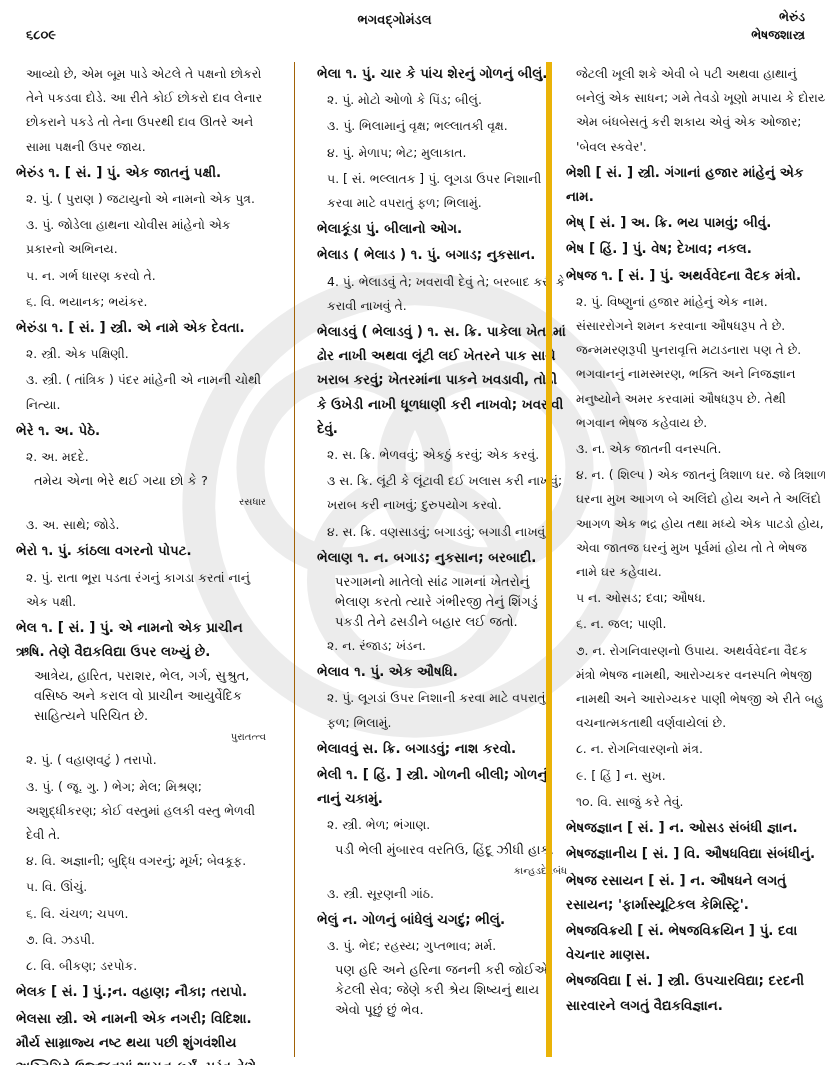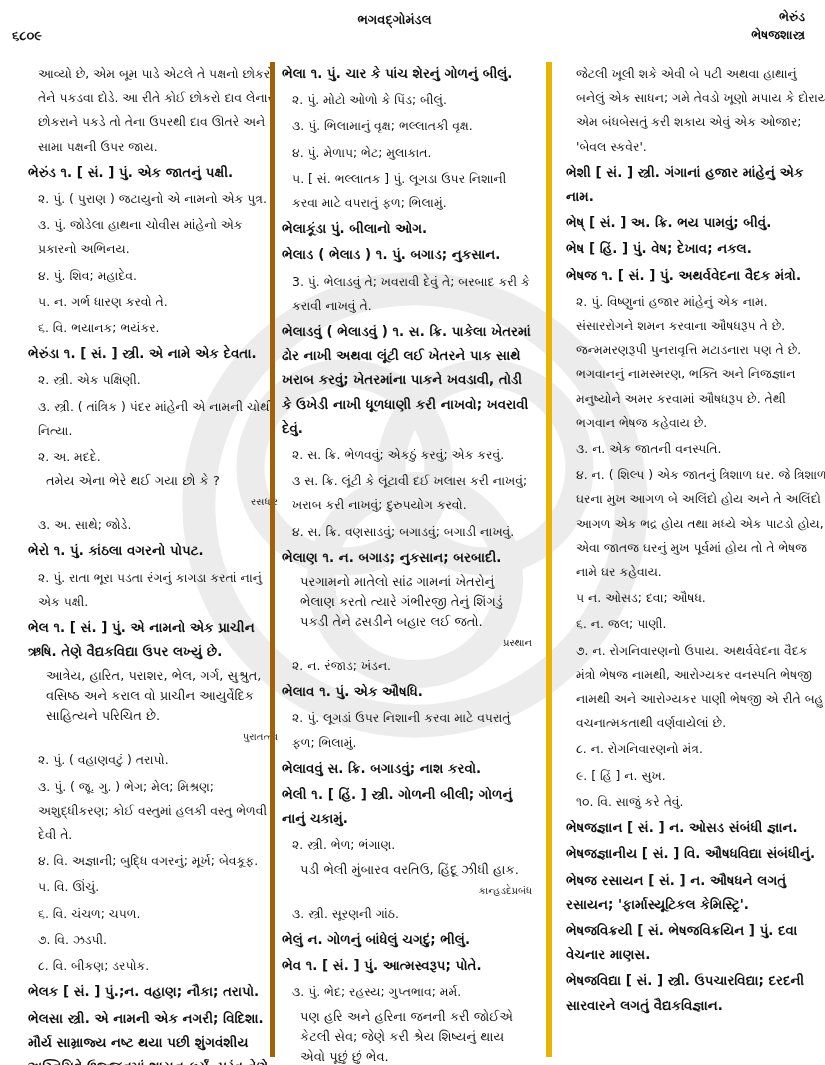--- a/index.html
+++ b/index.html
@@ -1,32 +1,32 @@
 <!DOCTYPE html>
 <html><head>
 <meta charset="utf-8">
 <style>
   html, body { margin: 0; padding: 0; background: #ffffff; }
   body {
     width: 825px; height: 1065px; position: relative; overflow: hidden;
     font-family: "DejaVu Sans", sans-serif; color: #111;
   }
   .header { position: absolute; left: 0; top: 0; width: 825px; height: 56px; }
-  .pagenum { position: absolute; left: 12px; top: 28px; font-size: 13px; font-weight: bold; }
+  .pagenum { position: absolute; left: 26px; top: 28px; font-size: 13px; font-weight: bold; font-family: Liberation Mono, monospace; }
   .book { position: absolute; left: 0; width: 789px; top: 12px; text-align: center; font-size: 13px; font-weight: bold; }
   .guide { position: absolute; right: 20px; top: 8px; text-align: right; font-size: 12.5px; font-weight: bold; line-height: 18px; }
   .watermark {
     position: absolute; left: 180px; top: 270px; width: 470px; height: 470px;
     pointer-events: none; opacity: 0.07;
   }
   .col {
     position: absolute; top: 62px; bottom: 8px; font-size: 12.4px; line-height: 24.2px;
   }
-  .col1 { left: 28px; width: 250px; }
-  .col2 { left: 270px; width: 250px; border-left: 5px solid #a16207; padding-left: 7px; }
+  .col1 { left: 16px; width: 250px; }
+  .col2 { left: 294px; width: 250px; border-left: 1px solid #a16207; padding-left: 22px; }
   .col3 { left: 546px; width: 262px; border-left: 6px solid #eab308; padding-left: 14px; }
   .entry { margin: 0 0 2px 0; }
   .hw { font-weight: bold; font-size: 13.4px; }
   .sense { padding-left: 10px; }
   .cont { padding-left: 10px; }
   .quote { padding-left: 18px; font-size: 13px; line-height: 20px; }
   .src { text-align: right; font-size: 10px; line-height: 18px; }
 </style>
 </head>
 <body>
@@ -45,26 +45,26 @@
   <circle cx="35" cy="42" r="20" fill="none" stroke="#000" stroke-width="6"></circle>
   <circle cx="65" cy="42" r="20" fill="none" stroke="#000" stroke-width="6"></circle>
   <circle cx="50" cy="66" r="20" fill="none" stroke="#000" stroke-width="6"></circle>
 </svg>
 
 <div class="col col1">
     <div class="entry cont">આવ્યો છે, એમ બૂમ પાડે એટલે તે પક્ષનો છોકરો તેને પકડવા દોડે. આ રીતે કોઈ છોકરો દાવ લેનાર છોકરાને પકડે તો તેના ઉપરથી દાવ ઊતરે અને સામા પક્ષની ઉપર જાય.</div>
     <div class="entry hw"><span class="hw">ભેરુંડ </span><span>૧. [ સં. ] પું. એક જાતનું પક્ષી.</span></div>
     <div class="entry sense">૨. પું. ( પુરાણ ) જટાયુનો એ નામનો એક પુત્ર.</div>
     <div class="entry sense">૩. પું. જોડેલા હાથના ચોવીસ માંહેનો એક પ્રકારનો અભિનય.</div>
-    <div class="entry sense">૪. પું. શિવ; મહાદેવ.</div>
     <div class="entry sense">૫. ન. ગર્ભ ધારણ કરવો તે.</div>
     <div class="entry sense">૬. વિ. ભયાનક; ભયંકર.</div>
     <div class="entry hw"><span class="hw">ભેરુંડા </span><span>૧. [ સં. ] સ્ત્રી. એ નામે એક દેવતા.</span></div>
     <div class="entry sense">૨. સ્ત્રી. એક પક્ષિણી.</div>
     <div class="entry sense">૩. સ્ત્રી. ( તાંત્રિક ) પંદર માંહેની એ નામની ચોથી નિત્યા.</div>
+    <div class="entry hw"><span class="hw">ભેરે </span><span>૧. અ. પેઠે.</span></div>
     <div class="entry sense">૨. અ. મદદે.</div>
     <div class="entry quote">તમેય એના ભેરે થઈ ગયા છો કે ?</div>
     <div class="entry src">રસધાર</div>
     <div class="entry sense">૩. અ. સાથે; જોડે.</div>
     <div class="entry hw"><span class="hw">ભેરો </span><span>૧. પું. કાંઠલા વગરનો પોપટ.</span></div>
     <div class="entry sense">૨. પું. રાતા ભૂરા પડતા રંગનું કાગડા કરતાં નાનું એક પક્ષી.</div>
     <div class="entry hw"><span class="hw">ભેલ </span><span>૧. [ સં. ] પું. એ નામનો એક પ્રાચીન ઋષિ. તેણે વૈદ્યકવિદ્યા ઉપર લખ્યું છે.</span></div>
     <div class="entry quote">આત્રેય, હારિત, પરાશર, ભેલ, ગર્ગ, સુશ્રુત, વસિષ્ઠ અને કરાલ વો પ્રાચીન આયુર્વેદિક સાહિત્યને પરિચિત છે.</div>
     <div class="entry src">પુરાતત્ત્વ</div>
     <div class="entry sense">૨. પું. ( વહાણવટું ) તરાપો.</div>
@@ -78,39 +78,37 @@
     <div class="entry hw"><span class="hw">ભેલસા </span><span>સ્ત્રી. એ નામની એક નગરી; વિદિશા. મૌર્ય સામ્રાજ્ય નષ્ટ થયા પછી શુંગવંશીય અગ્નિમિત્રે ઉજ્જનમાં શાસન કર્યું, પરંતુ તેણે તુર્ત જ અહીંથી રાજધાની ફેરવીને ભેલસા અથવા વિદિશામાં સ્થાપિત કરી હતી.</span></div>
   </div>
 <div class="col col2">
     <div class="entry hw"><span class="hw">ભેલા </span><span>૧. પું. ચાર કે પાંચ શેરનું ગોળનું બીલું.</span></div>
     <div class="entry sense">૨. પું. મોટો ઓળો કે પિંડ; બીલું.</div>
     <div class="entry sense">૩. પું. ભિલામાનું વૃક્ષ; ભલ્લાતકી વૃક્ષ.</div>
     <div class="entry sense">૪. પું. મેળાપ; ભેટ; મુલાકાત.</div>
     <div class="entry sense">૫. [ સં. ભલ્લાતક ] પું. લૂગડા ઉપર નિશાની કરવા માટે વપરાતું ફળ; ભિલામું.</div>
     <div class="entry hw"><span class="hw">ભેલાકૂંડા </span><span>પું. બીલાનો ઓગ.</span></div>
     <div class="entry hw"><span class="hw">ભેલાડ </span><span>( ભેલાડ ) ૧. પું. બગાડ; નુકસાન.</span></div>
-    <div class="entry sense">3. પું. ભેલાડવું તે; ખવરાવી દેવું તે; બરબાદ કરી કે કરાવી નાખવું તે.</div>
+    <div class="entry sense">4. પું. ભેલાડવું તે; ખવરાવી દેવું તે; બરબાદ કરી કે કરાવી નાખવું તે.</div>
     <div class="entry hw"><span class="hw">ભેલાડવું </span><span>( ભેલાડવું ) ૧. સ. ક્રિ. પાકેલા ખેતરમાં ઢોર નાખી અથવા લૂંટી લઈ ખેતરને પાક સાથે ખરાબ કરવું; ખેતરમાંના પાકને ખવડાવી, તોડી કે ઉખેડી નાખી ધૂળધાણી કરી નાખવો; ખવરાવી દેવું.</span></div>
     <div class="entry sense">૨. સ. ક્રિ. ભેળવવું; એકઠું કરવું; એક કરવું.</div>
     <div class="entry sense">૩ સ. ક્રિ. લૂંટી કે લૂંટાવી દઈ ખલાસ કરી નાખવું; ખરાબ કરી નાખવું; દુરુપયોગ કરવો.</div>
     <div class="entry sense">૪. સ. ક્રિ. વણસાડવું; બગાડવું; બગાડી નાખવું.</div>
     <div class="entry hw"><span class="hw">ભેલાણ </span><span>૧. ન. બગાડ; નુકસાન; બરબાદી.</span></div>
     <div class="entry quote">પરગામનો માતેલો સાંઢ ગામનાં ખેતરોનું ભેલાણ કરતો ત્યારે ગંભીરજી તેનું શિંગડું પકડી તેને ઢસડીને બહાર લઈ જતો.</div>
-    <div class="entry src">પ્રસ્થાન</div>
     <div class="entry sense">૨. ન. રંજાડ; ખંડન.</div>
     <div class="entry hw"><span class="hw">ભેલાવ </span><span>૧. પું. એક ઔષધિ.</span></div>
     <div class="entry sense">૨. પું. લૂગડાં ઉપર નિશાની કરવા માટે વપરાતું ફળ; ભિલામું.</div>
     <div class="entry hw"><span class="hw">ભેલાવવું </span><span>સ. ક્રિ. બગાડવું; નાશ કરવો.</span></div>
     <div class="entry hw"><span class="hw">ભેલી </span><span>૧. [ હિં. ] સ્ત્રી. ગોળની બીલી; ગોળનું નાનું ચકામું.</span></div>
     <div class="entry sense">૨. સ્ત્રી. ભેળ; ભંગાણ.</div>
     <div class="entry quote">પડી ભેલી મુંબારવ વરતિઉ, હિંદૂ ઝીધી હાક.</div>
     <div class="entry src">કાન્હડદેપ્રબંધ</div>
     <div class="entry sense">૩. સ્ત્રી. સૂરણની ગાંઠ.</div>
     <div class="entry hw"><span class="hw">ભેલું </span><span>ન. ગોળનું બાંધેલું ચગદું; ભીલું.</span></div>
-    <div class="entry hw"><span class="hw">ભેવ </span><span>૧. [ સં. ] પું. આત્મસ્વરૂપ; પોતે.</span></div>
     <div class="entry sense">૩. પું. ભેદ; રહસ્ય; ગુપ્તભાવ; મર્મ.</div>
     <div class="entry quote">પણ હરિ અને હરિના જનની કરી જોઈએ કેટલી સેવ; જેણે કરી શ્રેય શિષ્યનું થાય એવો પૂછું છું ભેવ.</div>
   </div>
 <div class="col col3">
     <div class="entry cont">જેટલી ખૂલી શકે એવી બે પટી અથવા હાથાનું બનેલું એક સાધન; ગમે તેવડો ખૂણો મપાય કે દોરાય એમ બંધબેસતું કરી શકાય એવું એક ઓજાર; 'બેવલ સ્કવેર'.</div>
     <div class="entry hw"><span class="hw">ભેશી </span><span>[ સં. ] સ્ત્રી. ગંગાનાં હજાર માંહેનું એક નામ.</span></div>
     <div class="entry hw"><span class="hw">ભેષ્ </span><span>[ સં. ] અ. ક્રિ. ભય પામવું; બીવું.</span></div>
     <div class="entry hw"><span class="hw">ભેષ </span><span>[ હિં. ] પું. વેષ; દેખાવ; નકલ.</span></div>
     <div class="entry hw"><span class="hw">ભેષજ </span><span>૧. [ સં. ] પું. અથર્વવેદના વૈદક મંત્રો.</span></div>
     <div class="entry sense">૨. પું. વિષ્ણુનાં હજાર માંહેનું એક નામ. સંસારરોગને શમન કરવાના ઔષધરૂપ તે છે. જન્મમરણરૂપી પુનરાવૃત્તિ મટાડનારા પણ તે છે. ભગવાનનું નામસ્મરણ, ભક્તિ અને નિજજ્ઞાન મનુષ્યોને અમર કરવામાં ઔષધરૂપ છે. તેથી ભગવાન ભેષજ કહેવાય છે.</div>

